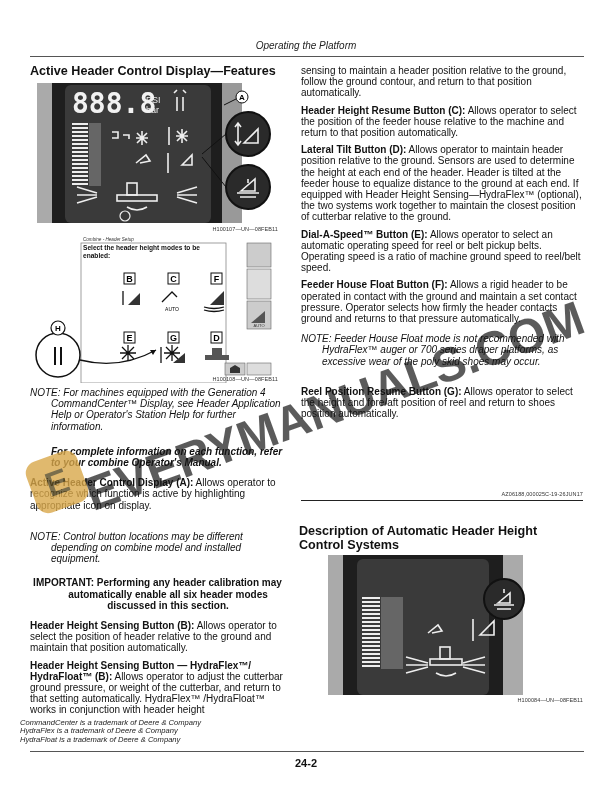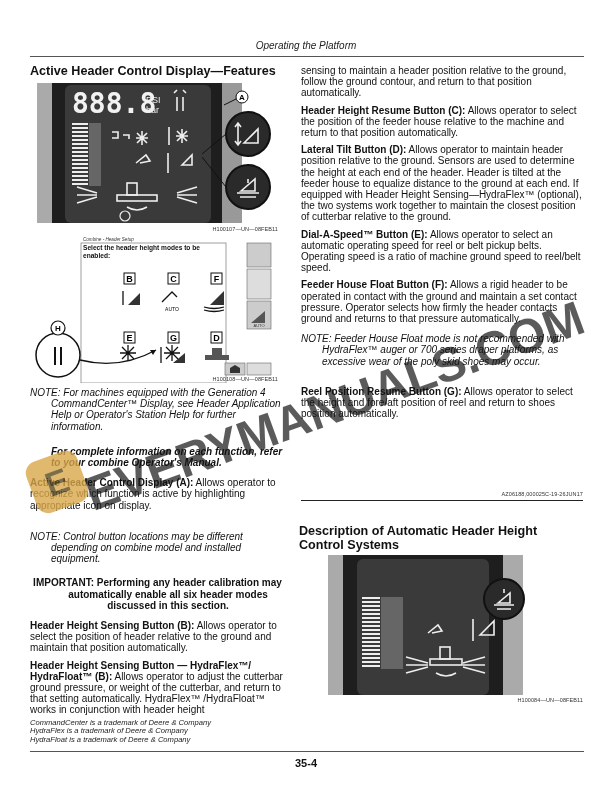--- a/index.html
+++ b/index.html
@@ -197,24 +197,24 @@
       <rect x="112" y="92" width="10" height="12"></rect>
         <rect x="102" y="104" width="32" height="6"></rect>
       <path d="M108 118 q10 6 20 0"></path>
     </g>
     <circle cx="176" cy="44" r="20" fill="#2a2a2a" stroke="#111" stroke-width="2"></circle>
     <path d="M166 50 h20 M169 54 h14 M170 48 l12 -10 v10 z M176 38 v-4" stroke="#eee" stroke-width="1.6" fill="none"></path>
   </svg>
 </div>
 <div class="abs figcap" style="left:470px;top:697px;width:113px;">H100084—UN—08FEB11</div>
 
-<div class="abs tm" style="left:30px;top:719px;">
+<div class="abs tm" style="left:20px;top:719px;">
   <div>CommandCenter is a trademark of Deere &amp; Company</div>
   <div>HydraFlex is a trademark of Deere &amp; Company</div>
   <div>HydraFloat is a trademark of Deere &amp; Company</div>
 </div>
 <div class="abs rule" style="left:30px;top:751px;width:554px;"></div>
-<div class="abs pagenum" style="left:0;width:612px;top:757px;">35-4</div>
+<div class="abs pagenum" style="left:0;width:612px;top:757px;">24-2</div>
 
 <div class="abs" style="left:30px;top:455px;width:54px;height:54px;border-radius:12px;background:#d9a84a;opacity:0.8;transform:rotate(-20deg);">
   <div style="font-size:34px;font-weight:bold;color:#5a4a20;text-align:center;line-height:54px;">E</div>
 </div>
 <div class="abs wm" style="left:78px;top:470px;font-size:48px;transform:rotate(-20deg);opacity:0.85;">EVERYMANUALS.COM</div>
 
 </body></html>

